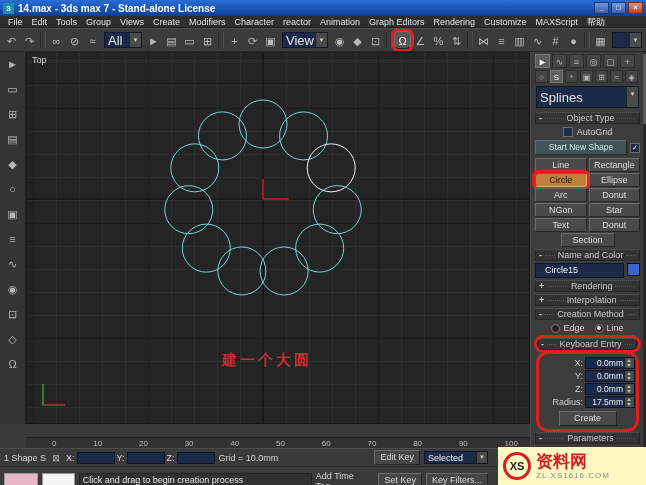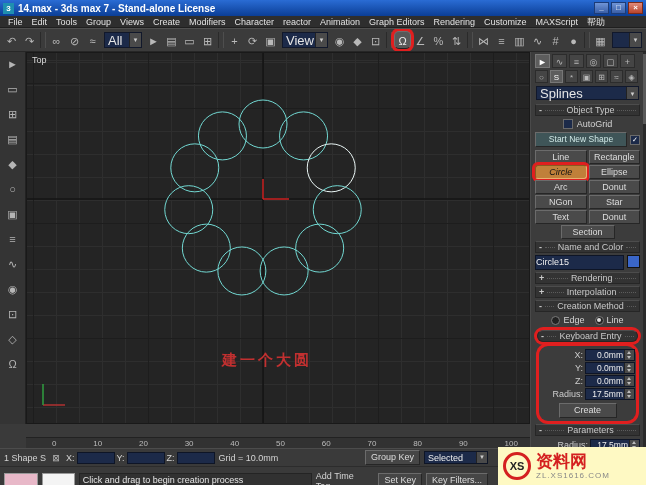--- a/index.html
+++ b/index.html
@@ -65,44 +65,44 @@
     border-left:1px solid #4a4a4a;box-sizing:border-box;padding:2px 6px 0 4px;overflow:hidden;}
   .cmd-scroll{position:absolute;right:0;top:0;width:3px;height:100%;background:#2a2a2a;}
   .cmd-scroll-thumb{position:absolute;top:2px;left:0;width:3px;height:70px;background:#5a5a5a;}
   .cp-row{display:flex;gap:2px;margin-bottom:2px;}
   .cp-tab{width:15px;height:14px;line-height:14px;text-align:center;color:#b9b9b9;font-size:9px;
     border:1px solid #2c2c2c;background:#454545;box-sizing:border-box;}
   .cp-tab.active{background:#5d5d5d;color:#fff;border-color:#777;}
   .cp-cat{width:13px;height:13px;line-height:13px;text-align:center;color:#b9b9b9;font-size:8px;
     border:1px solid #2c2c2c;background:#454545;box-sizing:border-box;}
   .cp-cat.active{background:#5d5d5d;color:#fff;border-color:#777;}
-  .cp-dd{display:flex;align-items:center;height:14px;background:#1c2a49;border:1px solid #11182b;
+  .cp-dd{display:flex;align-items:center;height:22px;background:#1c2a49;border:1px solid #11182b;
     margin:3px 1px 4px;box-sizing:border-box;}
   .rollout{display:flex;align-items:center;height:12px;background:#333;border:1px solid #262626;
     border-top-color:#4c4c4c;margin:2px 0 2px;color:#c9c9c9;font-size:9px;padding:0 3px;gap:3px;
     box-sizing:border-box;}
   .rollout.annotated{border-radius:8px;margin:4px 2px 3px;}
   .r-line{flex:1;border-top:1px dotted #5c5c5c;height:0;}
   .r-sign{font-weight:bold;}
   .check-row{display:flex;align-items:center;justify-content:center;gap:4px;height:12px;font-size:9px;}
   .checkbox{width:8px;height:8px;background:#1c2a49;border:1px solid #6a6a6a;font-size:7px;
     line-height:8px;color:#fff;text-align:center;box-sizing:content-box;}
   .sns-row{display:flex;align-items:center;gap:3px;margin:2px 0 3px;}
   .sns-btn{flex:1;height:13px;line-height:13px;text-align:center;font-size:8.5px;background:#3f5558;
     border:1px solid;border-color:#6b6b6b #262626 #262626 #6b6b6b;color:#cfe8e6;
     overflow:hidden;white-space:nowrap;}
   .obj-grid{display:grid;grid-template-columns:1fr 1fr;gap:1px 2px;}
   .obj-btn{height:12px;line-height:12px;text-align:center;font-size:9px;color:#ddd;background:#4a4a4a;
     border:1px solid;border-color:#6b6b6b #262626 #262626 #6b6b6b;box-sizing:content-box;}
   .obj-btn.active{background:#c0803a;color:#141414;border-color:#8a5a20 #e8b070 #e8b070 #8a5a20;}
-  .obj-btn.annotated{border-radius:3px;font-style:italic;}
+  .obj-btn.annotated{border-radius:3px;}
   .obj-btn.span2{grid-column:1/3;width:52px;justify-self:center;}
   .name-row{display:flex;gap:3px;margin:2px 0 1px;}
   .name-field{flex:1;height:13px;line-height:13px;background:#1c2a49;border:1px solid #0e1526;
-    color:#eee;padding:0 0;font-size:9px;}
+    color:#eee;padding:0 9px;font-size:9px;}
   .swatch{width:13px;height:13px;border:1px solid #111;box-sizing:border-box;background:#3a66c8;}
   .radio-row{display:flex;align-items:center;justify-content:center;gap:10px;height:12px;font-size:9px;}
   .radio-opt{display:flex;align-items:center;gap:3px;}
   .radio{width:7px;height:7px;border-radius:50%;background:#222;border:1px solid #7a7a7a;position:relative;}
   .radio.sel::after{content:"";position:absolute;left:1.5px;top:1.5px;right:1.5px;bottom:1.5px;
     background:#ddd;border-radius:50%;}
   .ke-wrap{margin:4px 4px 3px;padding:2px 1px 2px;box-shadow:0 0 0 3px #e01f1f;border-radius:9px;}
   .ke-row{display:flex;align-items:center;justify-content:flex-end;gap:2px;height:13px;font-size:9px;}
   .ke-label{color:#ccc;}
   .num-field{display:flex;width:50px;height:12px;background:#1c2a49;border:1px solid #0e1526;
@@ -480,21 +480,21 @@
     <span class="coord-group" id="coords">
         <span>X:</span>
         <span class="coord-field"></span>
         <span>Y:</span>
         <span class="coord-field"></span>
         <span>Z:</span>
         <span class="coord-field"></span>
       </span>
     <span>Grid = 10.0mm</span>
     <span class="spacer"></span>
-    <span class="sb-btn">Group Key</span>
+    <span class="sb-btn">Edit Key</span>
     <span class="sb-dd">
       <span class="sb-dd-val">Selected</span>
       <span class="sb-dd-btn">▼</span>
     </span>
     <span class="wm-space"></span>
   </div>
 
   <div class="sb2">
     <span class="mini-pink"></span>
     <span class="mini-white"></span>

